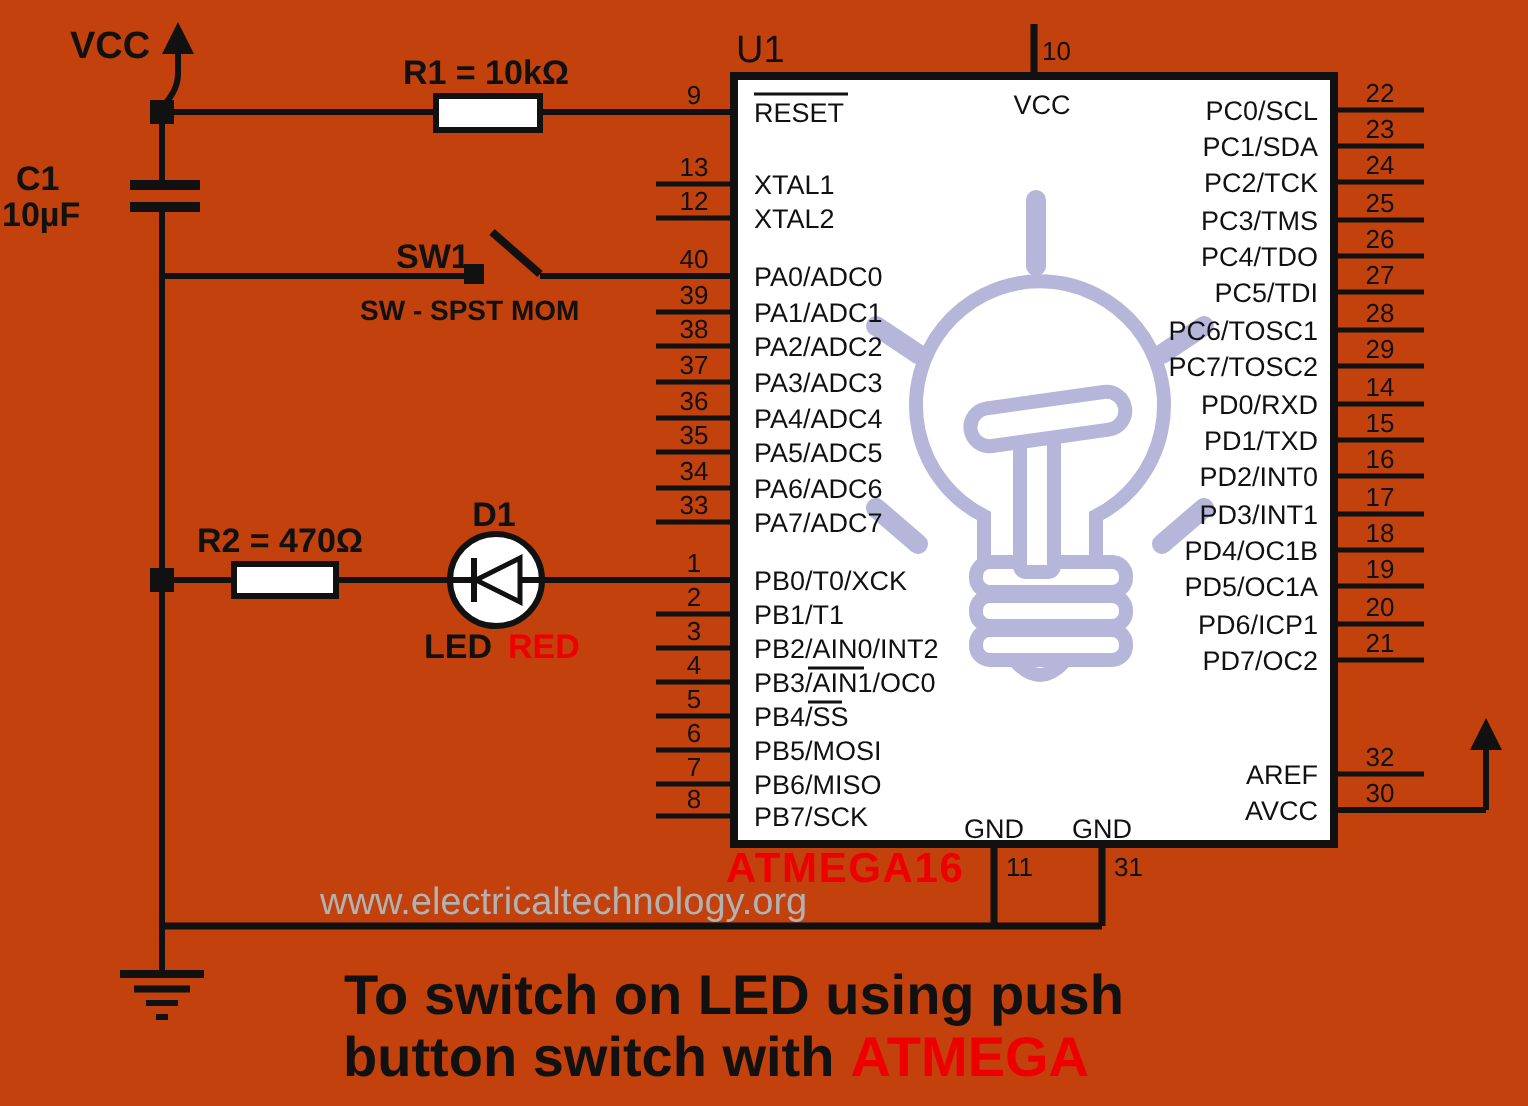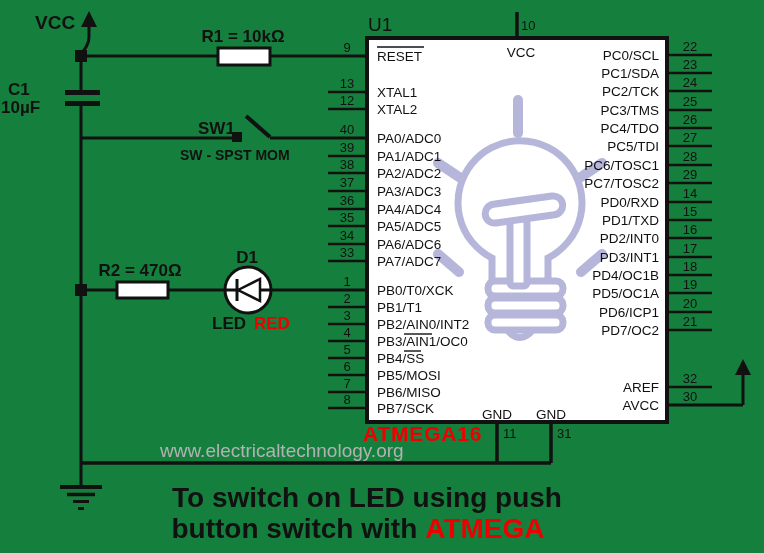--- a/index.html
+++ b/index.html
@@ -1,16 +1,16 @@
 <!DOCTYPE html>
 <html><head>
 <meta charset="utf-8">
 <style>
   html,body{margin:0;padding:0;background:#fff;}
-  .stage{position:relative;width:764px;height:553px;background:#15803d;overflow:hidden;}
+  .stage{position:relative;width:764px;height:553px;background:#c2410c;overflow:hidden;}
   svg text{font-family:"Liberation Sans",sans-serif;fill:#111;}
   .wire{stroke:#111;stroke-width:3;fill:none;}
   .wire35{stroke:#111;stroke-width:3.5;fill:none;}
   .stub{stroke:#111;stroke-width:2.5;fill:none;}
   .icbox{fill:#fff;stroke:#111;stroke-width:4;}
   .part{fill:#fff;stroke:#111;stroke-width:3;}
   .solid{fill:#111;stroke:none;}
   .oline{stroke:#111;stroke-width:1.6;}
   .pnum{font-size:13px;text-anchor:middle;}
   .pnumL{font-size:13px;}

